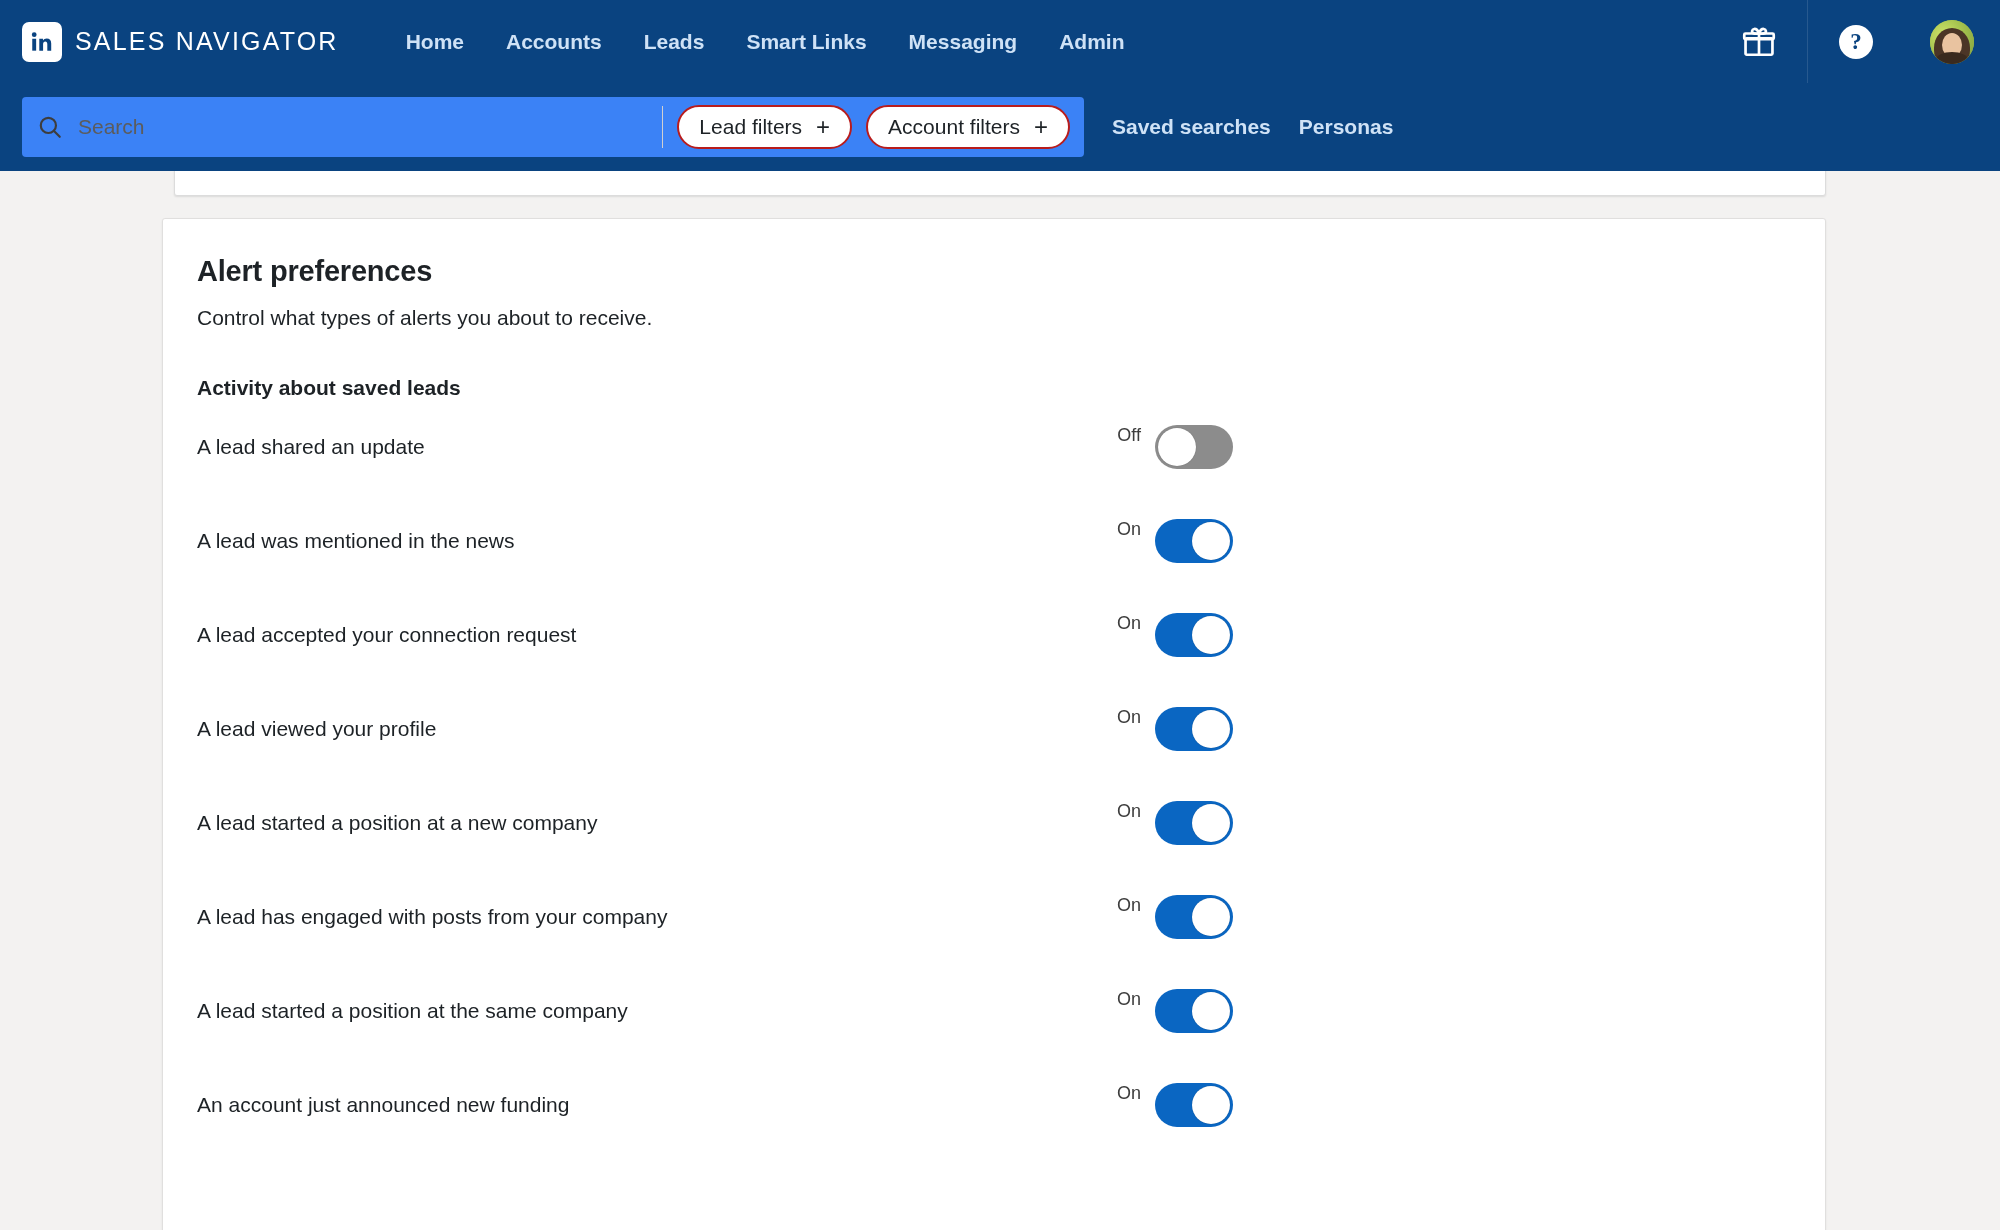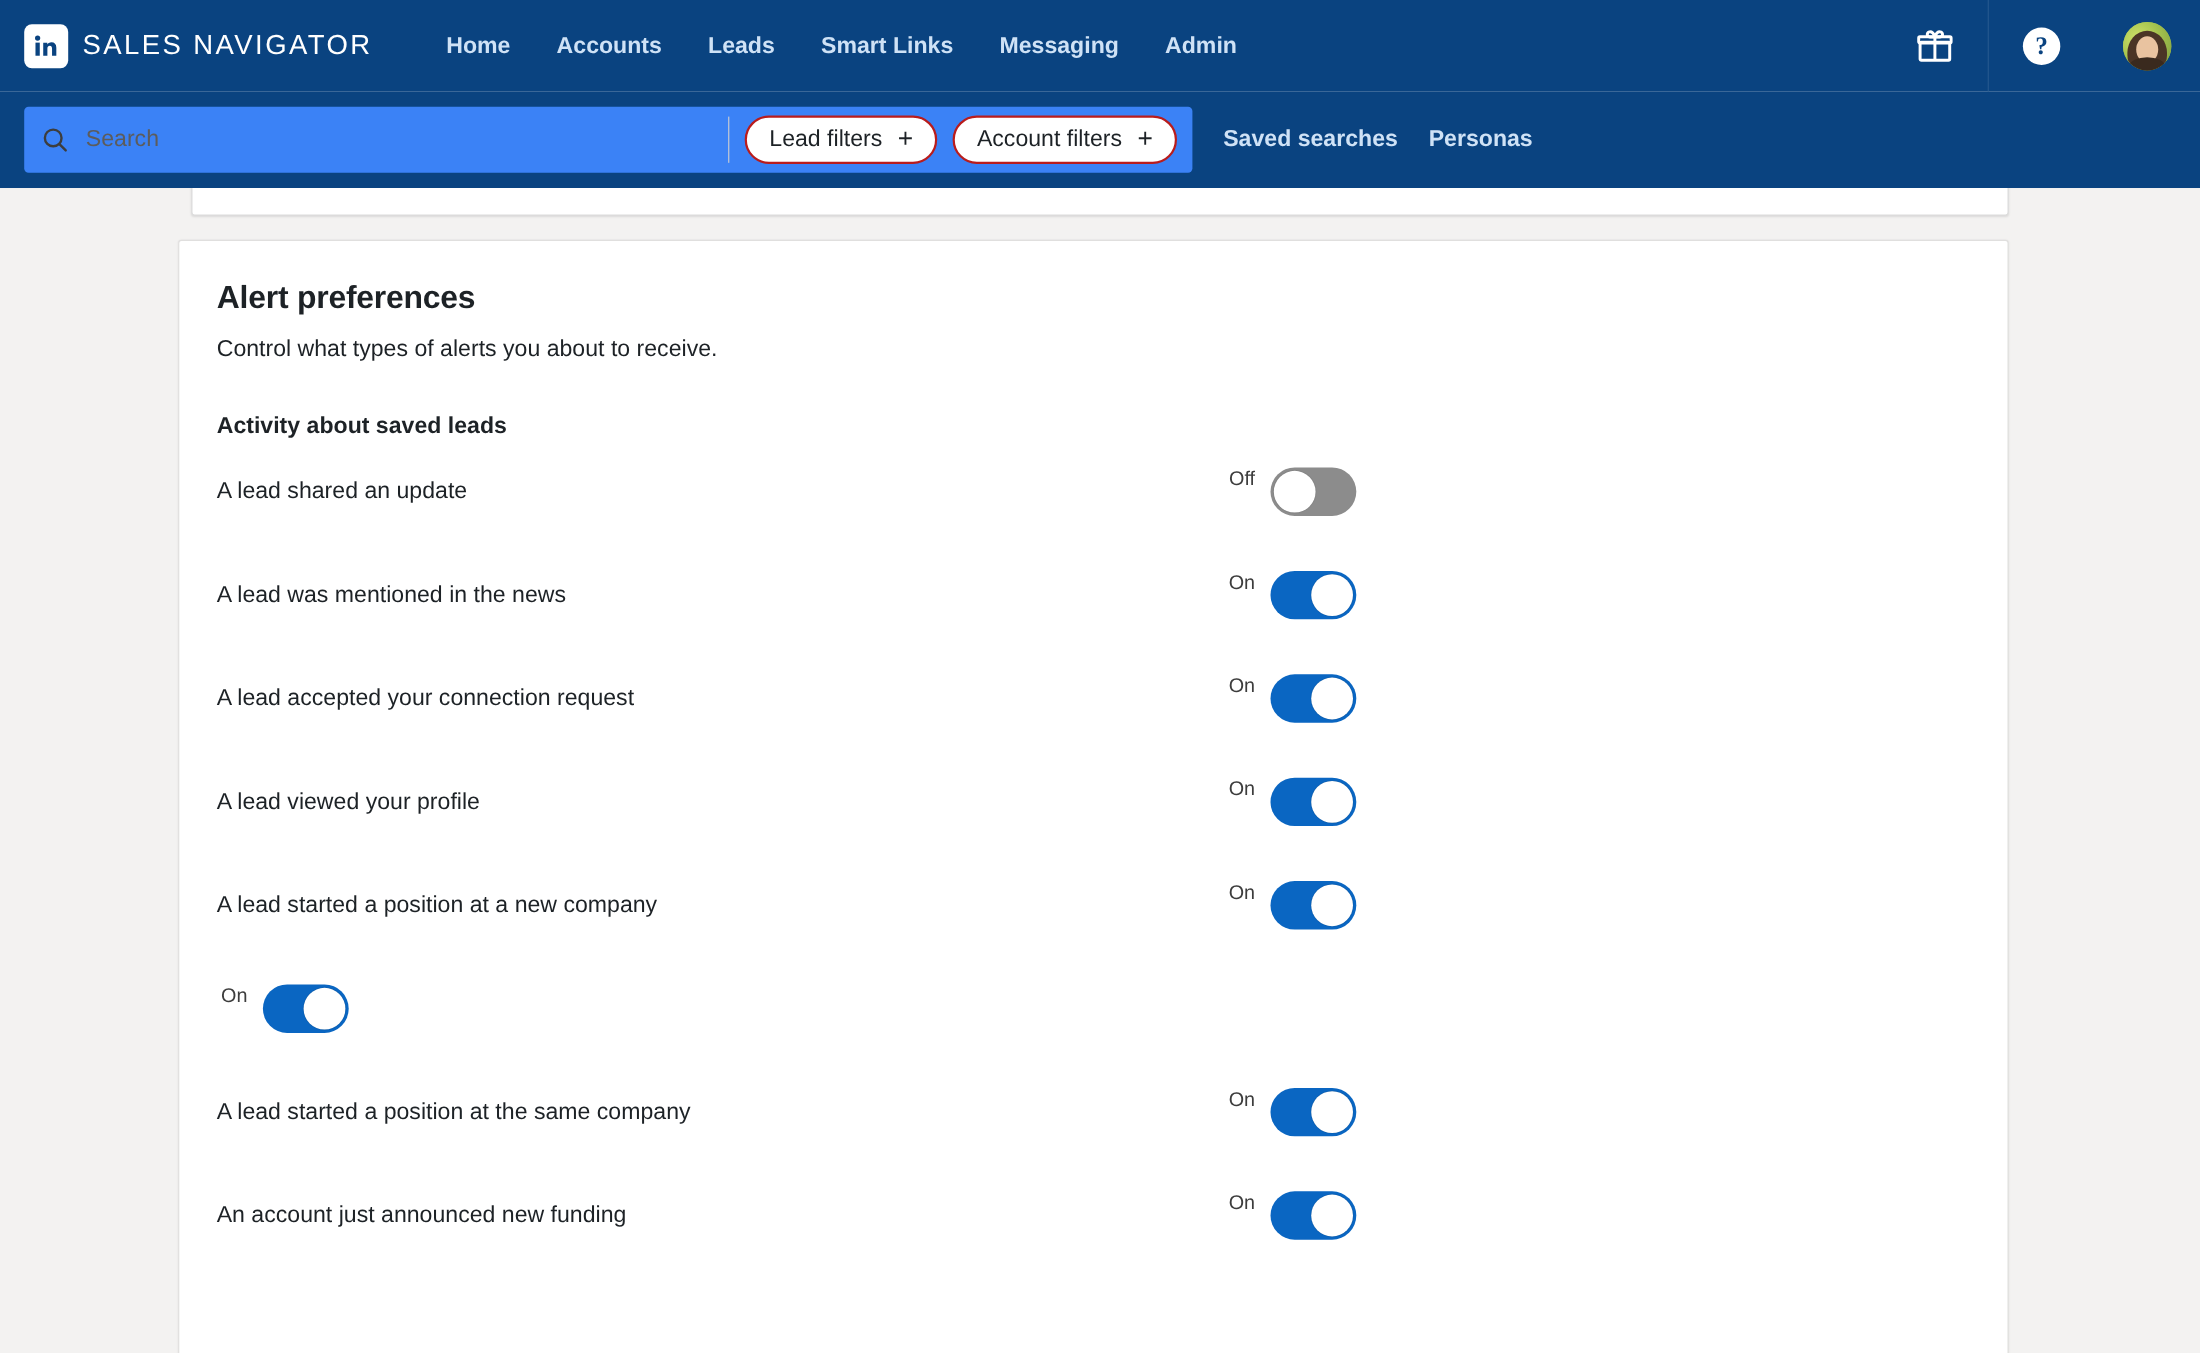--- a/index.html
+++ b/index.html
@@ -200,20 +200,21 @@
   }
 
   
   .page {
     position: absolute;
     top: 171px; left: 0;
     width: 2000px;
     height: 1059px;
     background: #f3f2f1;
     overflow: hidden;
+    border-radius: 25px;
   }
   .card-partial {
     position: absolute;
     left: 174px;
     top: -55px;
     width: 1652px;
     height: 80px;
     background: #ffffff;
     border: 1px solid #dcdcdc;
     border-radius: 3px;
@@ -424,20 +425,21 @@
       <span class="pref-label">A lead started a position at a new company</span>
       <span class="toggle-wrap">
         <span class="toggle-state">On</span>
         <span class="switch on">
             <span class="knob"></span>
           </span>
       </span>
     </div>
 
     <div class="pref-row">
+      <span class="pref-label">A lead has engaged with posts from your company</span>
       <span class="toggle-wrap">
         <span class="toggle-state">On</span>
         <span class="switch on">
             <span class="knob"></span>
           </span>
       </span>
     </div>
 
     <div class="pref-row">
       <span class="pref-label">A lead started a position at the same company</span>

